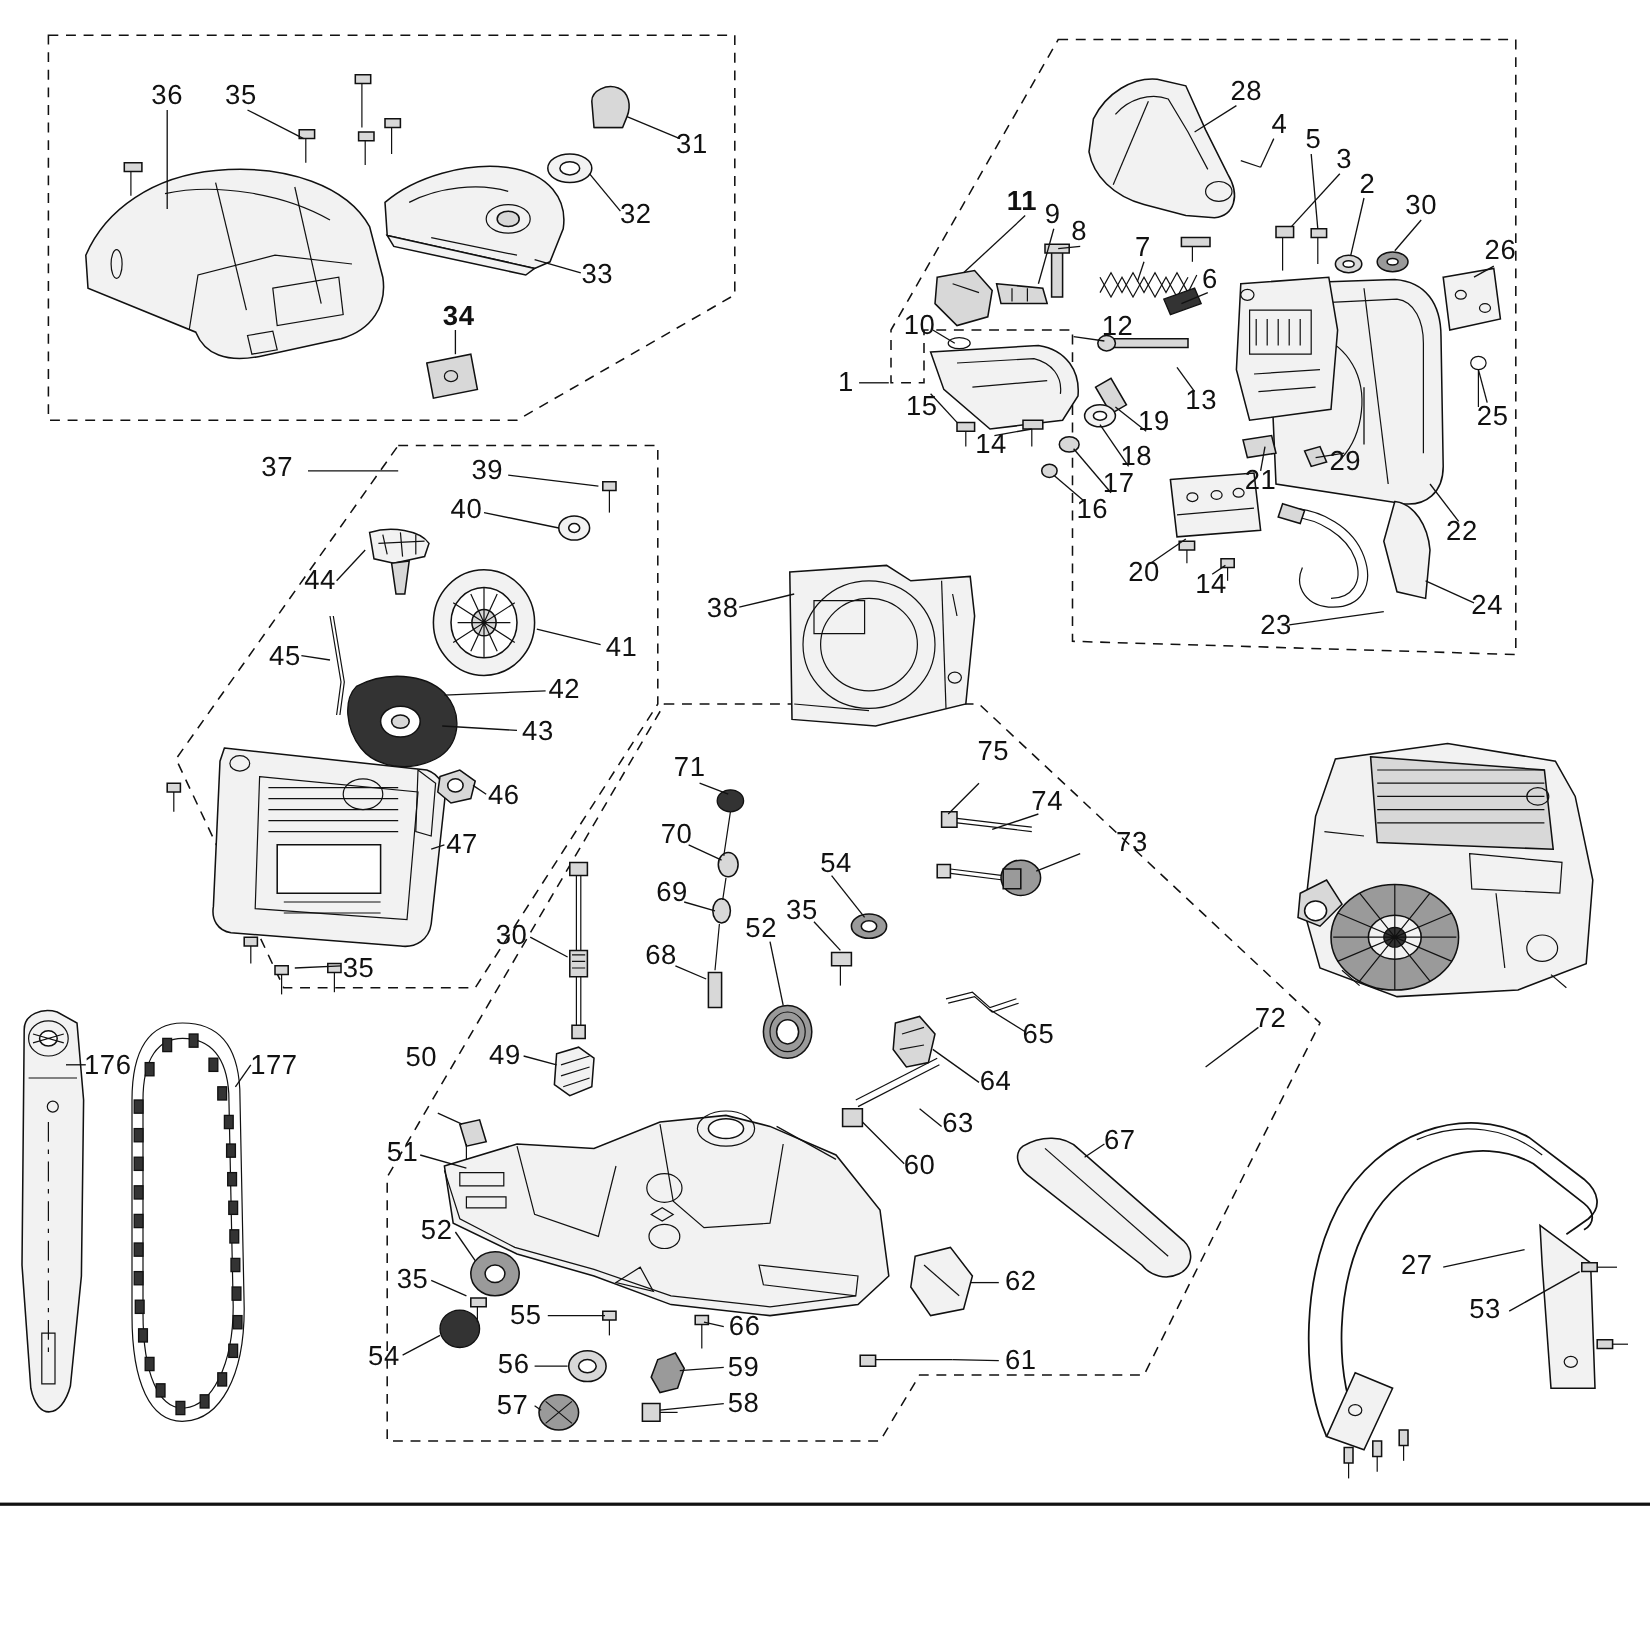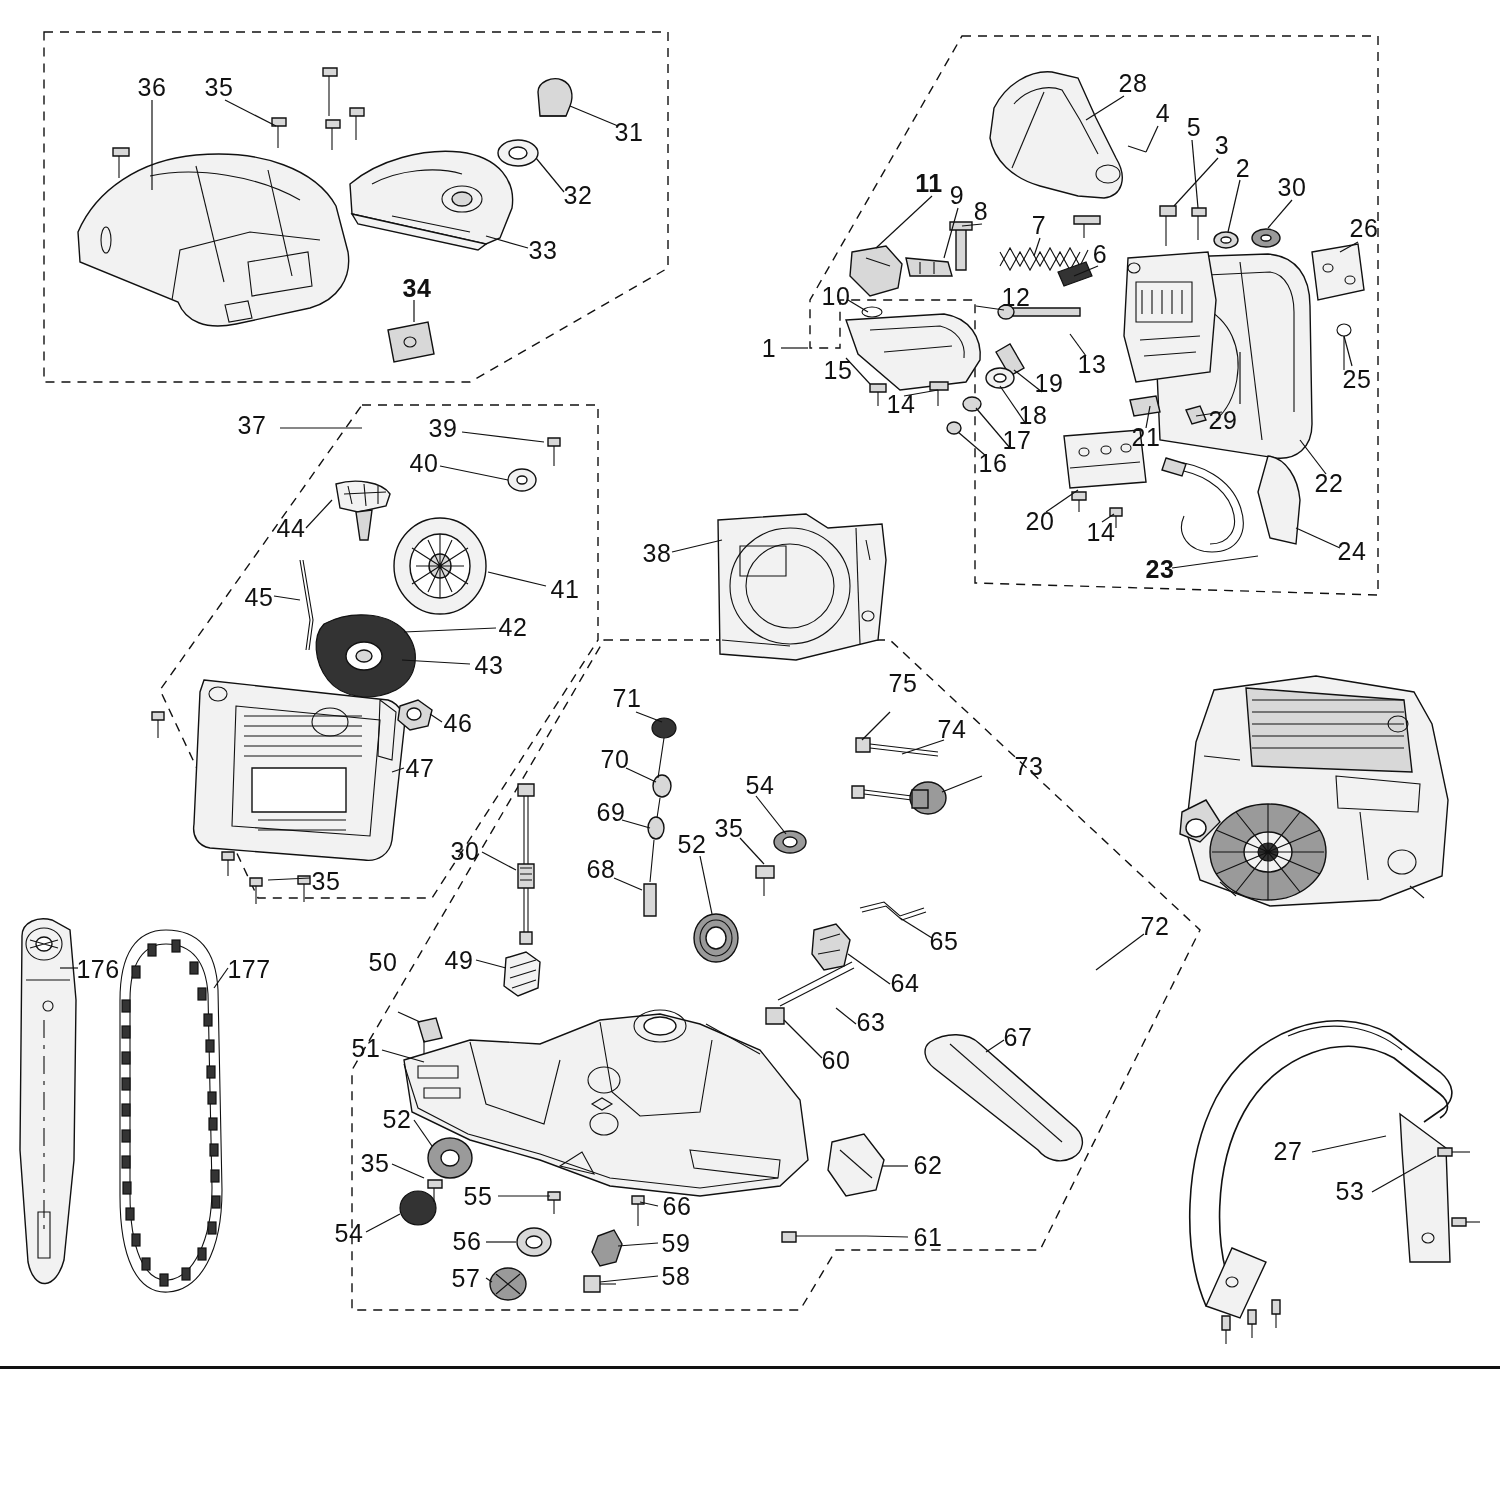--- a/index.html
+++ b/index.html
@@ -591,21 +591,21 @@
     <div class="callout" style="left: 1357px; top: 379px;">25</div>
     <div class="callout" style="left: 901px; top: 404px;">14</div>
     <div class="callout" style="left: 1033px; top: 415px;">18</div>
     <div class="callout" style="left: 1017px; top: 440px;">17</div>
     <div class="callout" style="left: 993px; top: 463px;">16</div>
     <div class="callout" style="left: 1146px; top: 437px;">21</div>
     <div class="callout" style="left: 1223px; top: 420px;">29</div>
     <div class="callout" style="left: 1329px; top: 483px;">22</div>
     <div class="callout" style="left: 1040px; top: 521px;">20</div>
     <div class="callout" style="left: 1101px; top: 532px;">14</div>
-    <div class="callout" style="left: 1160px; top: 569px; font-weight: bold;">23</div>
+    <div class="callout" style="left: 1160px; top: 569px;">23</div>
     <div class="callout" style="left: 1352px; top: 551px;">24</div>
     <div class="callout" style="left: 252px; top: 425px; text-align: center;">37</div>
     <div class="callout" style="left: 443px; top: 428px;">39</div>
     <div class="callout" style="left: 424px; top: 463px;">40</div>
     <div class="callout" style="left: 291px; top: 528px;">44</div>
     <div class="callout" style="left: 565px; top: 589px;">41</div>
     <div class="callout" style="left: 259px; top: 597px;">45</div>
     <div class="callout" style="left: 513px; top: 627px;">42</div>
     <div class="callout" style="left: 489px; top: 665px;">43</div>
     <div class="callout" style="left: 458px; top: 723px;">46</div>

